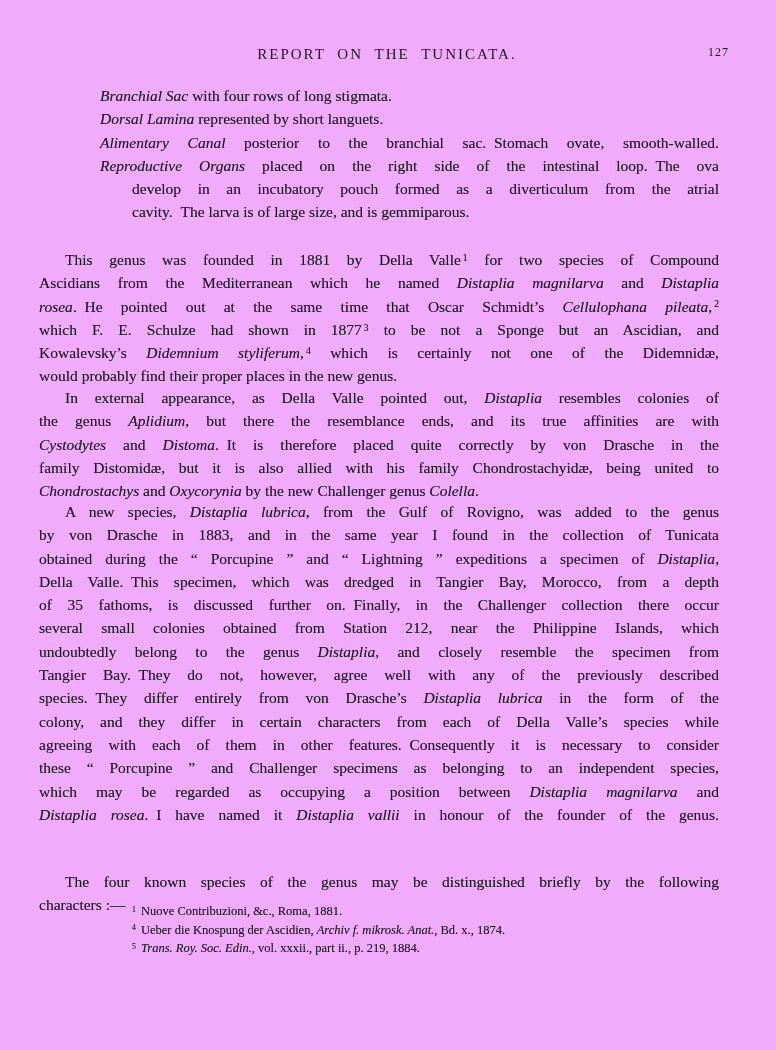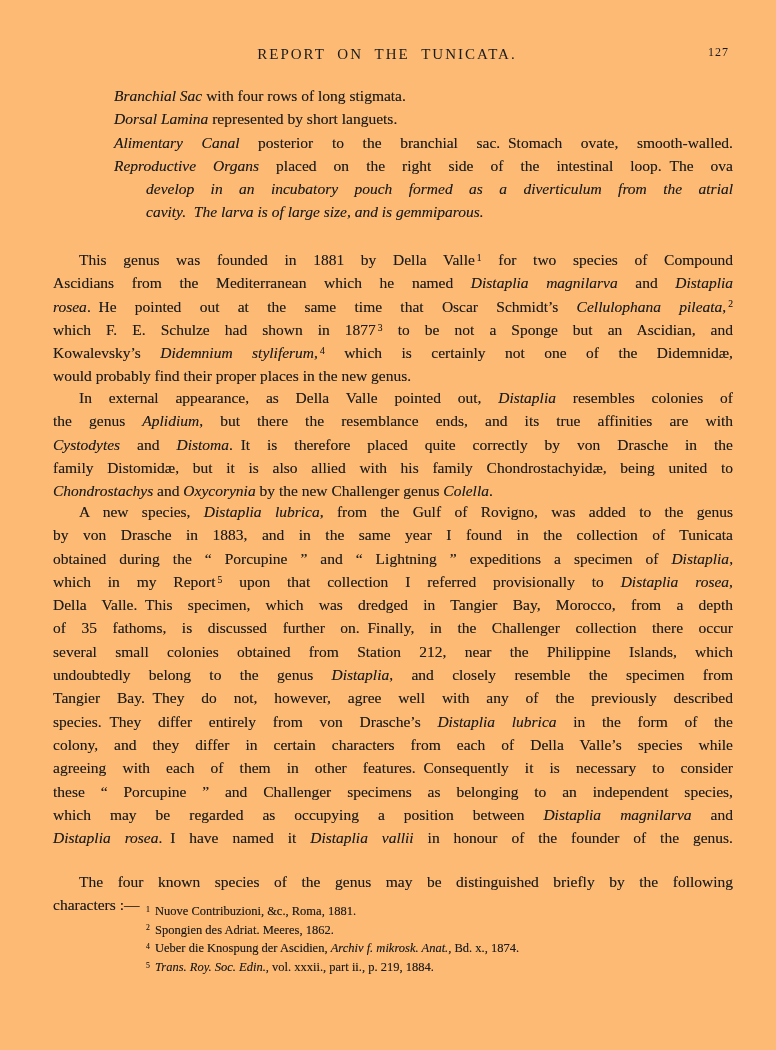--- a/index.html
+++ b/index.html
@@ -4,47 +4,47 @@
 <style>
   html,body{margin:0;padding:0;}
   body{
     width:776px;height:1050px;
     background:#fcfbf9;
     font-family:"Liberation Serif","DejaVu Serif",serif;
     color:#1c1c1c;
     position:relative;
     overflow:hidden;
   }
-  .page{position:absolute;inset:0;background:#fdba74;}
+  .page{position:absolute;inset:0;background:#f0abfc;}
   .running-head{
     position:absolute;top:46px;left:47px;width:680px;
     text-align:center;
     font-size:15px;letter-spacing:2px;word-spacing:6px;
     color:#1b1b1b;
   }
   .page-number{
     position:absolute;top:45px;left:708px;
     font-size:12px;letter-spacing:1px;color:#1b1b1b;
   }
-  .text-body{position:absolute;left:53px;top:0;width:680px;height:1050px;}
+  .text-body{position:absolute;left:39px;top:0;width:680px;height:1050px;}
   .block{position:absolute;left:0;width:680px;}
   .line{
     font-size:15.5px;line-height:23.3px;
     white-space:normal;
     text-shadow:0 0 .4px rgba(20,20,20,.45);
   }
   .just{text-align:justify;text-align-last:justify;}
   .it{font-style:italic;}
   sup{
     font-size:62%;line-height:0;vertical-align:baseline;
     position:relative;top:-0.45em;margin-left:2px;
   }
   .ind-para{padding-left:26px;}
   .ind-listfirst{padding-left:61px;}
-  .ind-listhang{padding-left:93px;font-style:italic;}
+  .ind-listhang{padding-left:93px;}
   .ind-fn{padding-left:93px;}
   [data-name="species-diagnosis"]{top:84px;}
   [data-name="paragraph-founding"]{top:248px;}
   [data-name="paragraph-affinities"]{top:386px;}
   [data-name="paragraph-new-species"]{top:500px;}
   [data-name="paragraph-four-species"]{top:849px;margin-top:21px;}
   [data-name="footnotes"]{top:902px;}
   [data-name="footnotes"] .line{
     font-size:12.5px;line-height:18.7px;
   }
@@ -77,37 +77,35 @@
         <div class="line ind-para just" data-name="text-line"><span data-name="text-segment">In external appearance, as Della Valle pointed out, </span><span class="it" data-name="italic-segment">Distaplia</span><span data-name="text-segment"> resembles colonies of</span></div>
         <div class="line just" data-name="text-line"><span data-name="text-segment">the genus </span><span class="it" data-name="italic-segment">Aplidium</span><span data-name="text-segment">, but there the resemblance ends, and its true affinities are with</span></div>
         <div class="line just" data-name="text-line"><span class="it" data-name="italic-segment">Cystodytes</span><span data-name="text-segment"> and </span><span class="it" data-name="italic-segment">Distoma</span><span data-name="text-segment">. It is therefore placed quite correctly by von Drasche in the</span></div>
         <div class="line just" data-name="text-line"><span data-name="text-segment">family Distomidæ, but it is also allied with his family Chondrostachyidæ, being united to</span></div>
         <div class="line" data-name="text-line"><span class="it" data-name="italic-segment">Chondrostachys</span><span data-name="text-segment"> and </span><span class="it" data-name="italic-segment">Oxycorynia</span><span data-name="text-segment"> by the new Challenger genus </span><span class="it" data-name="italic-segment">Colella</span><span data-name="text-segment">.</span></div>
       </div>
       <div class="block" data-name="paragraph-new-species">
         <div class="line ind-para just" data-name="text-line"><span data-name="text-segment">A new species, </span><span class="it" data-name="italic-segment">Distaplia lubrica</span><span data-name="text-segment">, from the Gulf of Rovigno, was added to the genus</span></div>
         <div class="line just" data-name="text-line"><span data-name="text-segment">by von Drasche in 1883, and in the same year I found in the collection of Tunicata</span></div>
         <div class="line just" data-name="text-line"><span data-name="text-segment">obtained during the “ Porcupine ” and “ Lightning ” expeditions a specimen of </span><span class="it" data-name="italic-segment">Distaplia</span><span data-name="text-segment">,</span></div>
-        <div class="line just" data-name="text-line"><span data-name="text-segment">which in my Report</span><sup data-name="superscript-marker">5</sup><span data-name="text-segment"> upon that collection I referred provisionally to </span><span class="it" data-name="italic-segment">Distaplia rosea</span><span data-name="text-segment">,</span></div>
         <div class="line just" data-name="text-line"><span data-name="text-segment">Della Valle. This specimen, which was dredged in Tangier Bay, Morocco, from a depth</span></div>
         <div class="line just" data-name="text-line"><span data-name="text-segment">of 35 fathoms, is discussed further on. Finally, in the Challenger collection there occur</span></div>
         <div class="line just" data-name="text-line"><span data-name="text-segment">several small colonies obtained from Station 212, near the Philippine Islands, which</span></div>
         <div class="line just" data-name="text-line"><span data-name="text-segment">undoubtedly belong to the genus </span><span class="it" data-name="italic-segment">Distaplia</span><span data-name="text-segment">, and closely resemble the specimen from</span></div>
         <div class="line just" data-name="text-line"><span data-name="text-segment">Tangier Bay. They do not, however, agree well with any of the previously described</span></div>
         <div class="line just" data-name="text-line"><span data-name="text-segment">species. They differ entirely from von Drasche’s </span><span class="it" data-name="italic-segment">Distaplia lubrica</span><span data-name="text-segment"> in the form of the</span></div>
         <div class="line just" data-name="text-line"><span data-name="text-segment">colony, and they differ in certain characters from each of Della Valle’s species while</span></div>
         <div class="line just" data-name="text-line"><span data-name="text-segment">agreeing with each of them in other features. Consequently it is necessary to consider</span></div>
         <div class="line just" data-name="text-line"><span data-name="text-segment">these “ Porcupine ” and Challenger specimens as belonging to an independent species,</span></div>
         <div class="line just" data-name="text-line"><span data-name="text-segment">which may be regarded as occupying a position between </span><span class="it" data-name="italic-segment">Distaplia magnilarva</span><span data-name="text-segment"> and</span></div>
         <div class="line just" data-name="text-line"><span class="it" data-name="italic-segment">Distaplia rosea</span><span data-name="text-segment">. I have named it </span><span class="it" data-name="italic-segment">Distaplia vallii</span><span data-name="text-segment"> in honour of the founder of the genus.</span></div>
       </div>
       <div class="block" data-name="paragraph-four-species">
         <div class="line ind-para just" data-name="text-line"><span data-name="text-segment">The four known species of the genus may be distinguished briefly by the following</span></div>
         <div class="line" data-name="text-line"><span data-name="text-segment">characters :—</span></div>
       </div>
       <div class="block" data-name="footnotes">
         <div class="line ind-fn" data-name="text-line"><sup data-name="superscript-marker">1</sup><span data-name="text-segment"> Nuove Contribuzioni, &amp;c., Roma, 1881.</span></div>
-        <div class="line ind-fn" data-name="text-line"><sup data-name="superscript-marker">2</sup><span data-name="text-segment"> Spongien des Adriat. Meeres, 1862.</span></div>
         <div class="line ind-fn" data-name="text-line"><sup data-name="superscript-marker">4</sup><span data-name="text-segment"> Ueber die Knospung der Ascidien, </span><span class="it" data-name="italic-segment">Archiv f. mikrosk. Anat.</span><span data-name="text-segment">, Bd. x., 1874.</span></div>
         <div class="line ind-fn" data-name="text-line"><sup data-name="superscript-marker">5</sup><span data-name="text-segment"> </span><span class="it" data-name="italic-segment">Trans. Roy. Soc. Edin.</span><span data-name="text-segment">, vol. xxxii., part ii., p. 219, 1884.</span></div>
       </div>
     </div>
 </div>
 
 </body></html>

